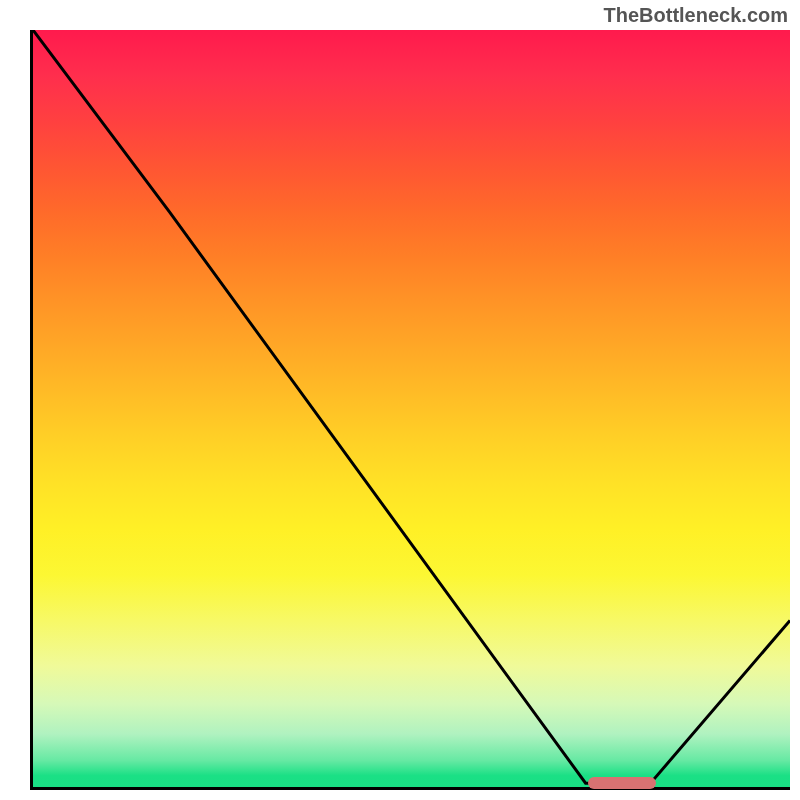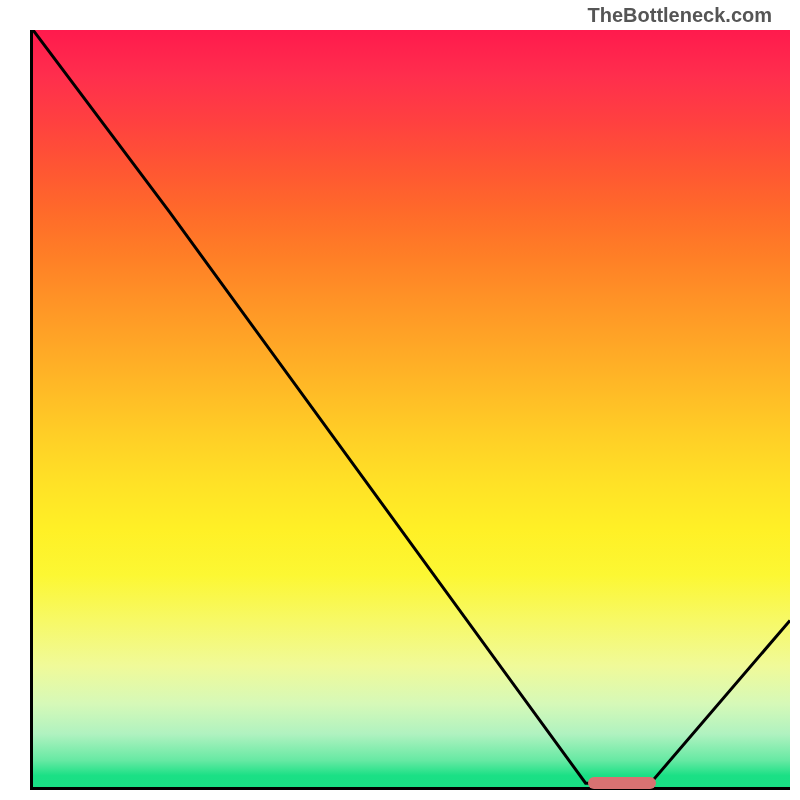--- a/index.html
+++ b/index.html
@@ -10,21 +10,21 @@
     body {
       width: 800px;
       height: 800px;
       background: white;
       position: relative;
       font-family: Arial, sans-serif;
     }
     .watermark {
       position: absolute;
       top: 4px;
-      right: 28px;
+      right: 12px;
       font-size: 20px;
       font-weight: bold;
       color: #555;
       z-index: 10;
     }
     .chart-container {
       position: absolute;
       left: 30px;
       top: 30px;
       width: 760px;

